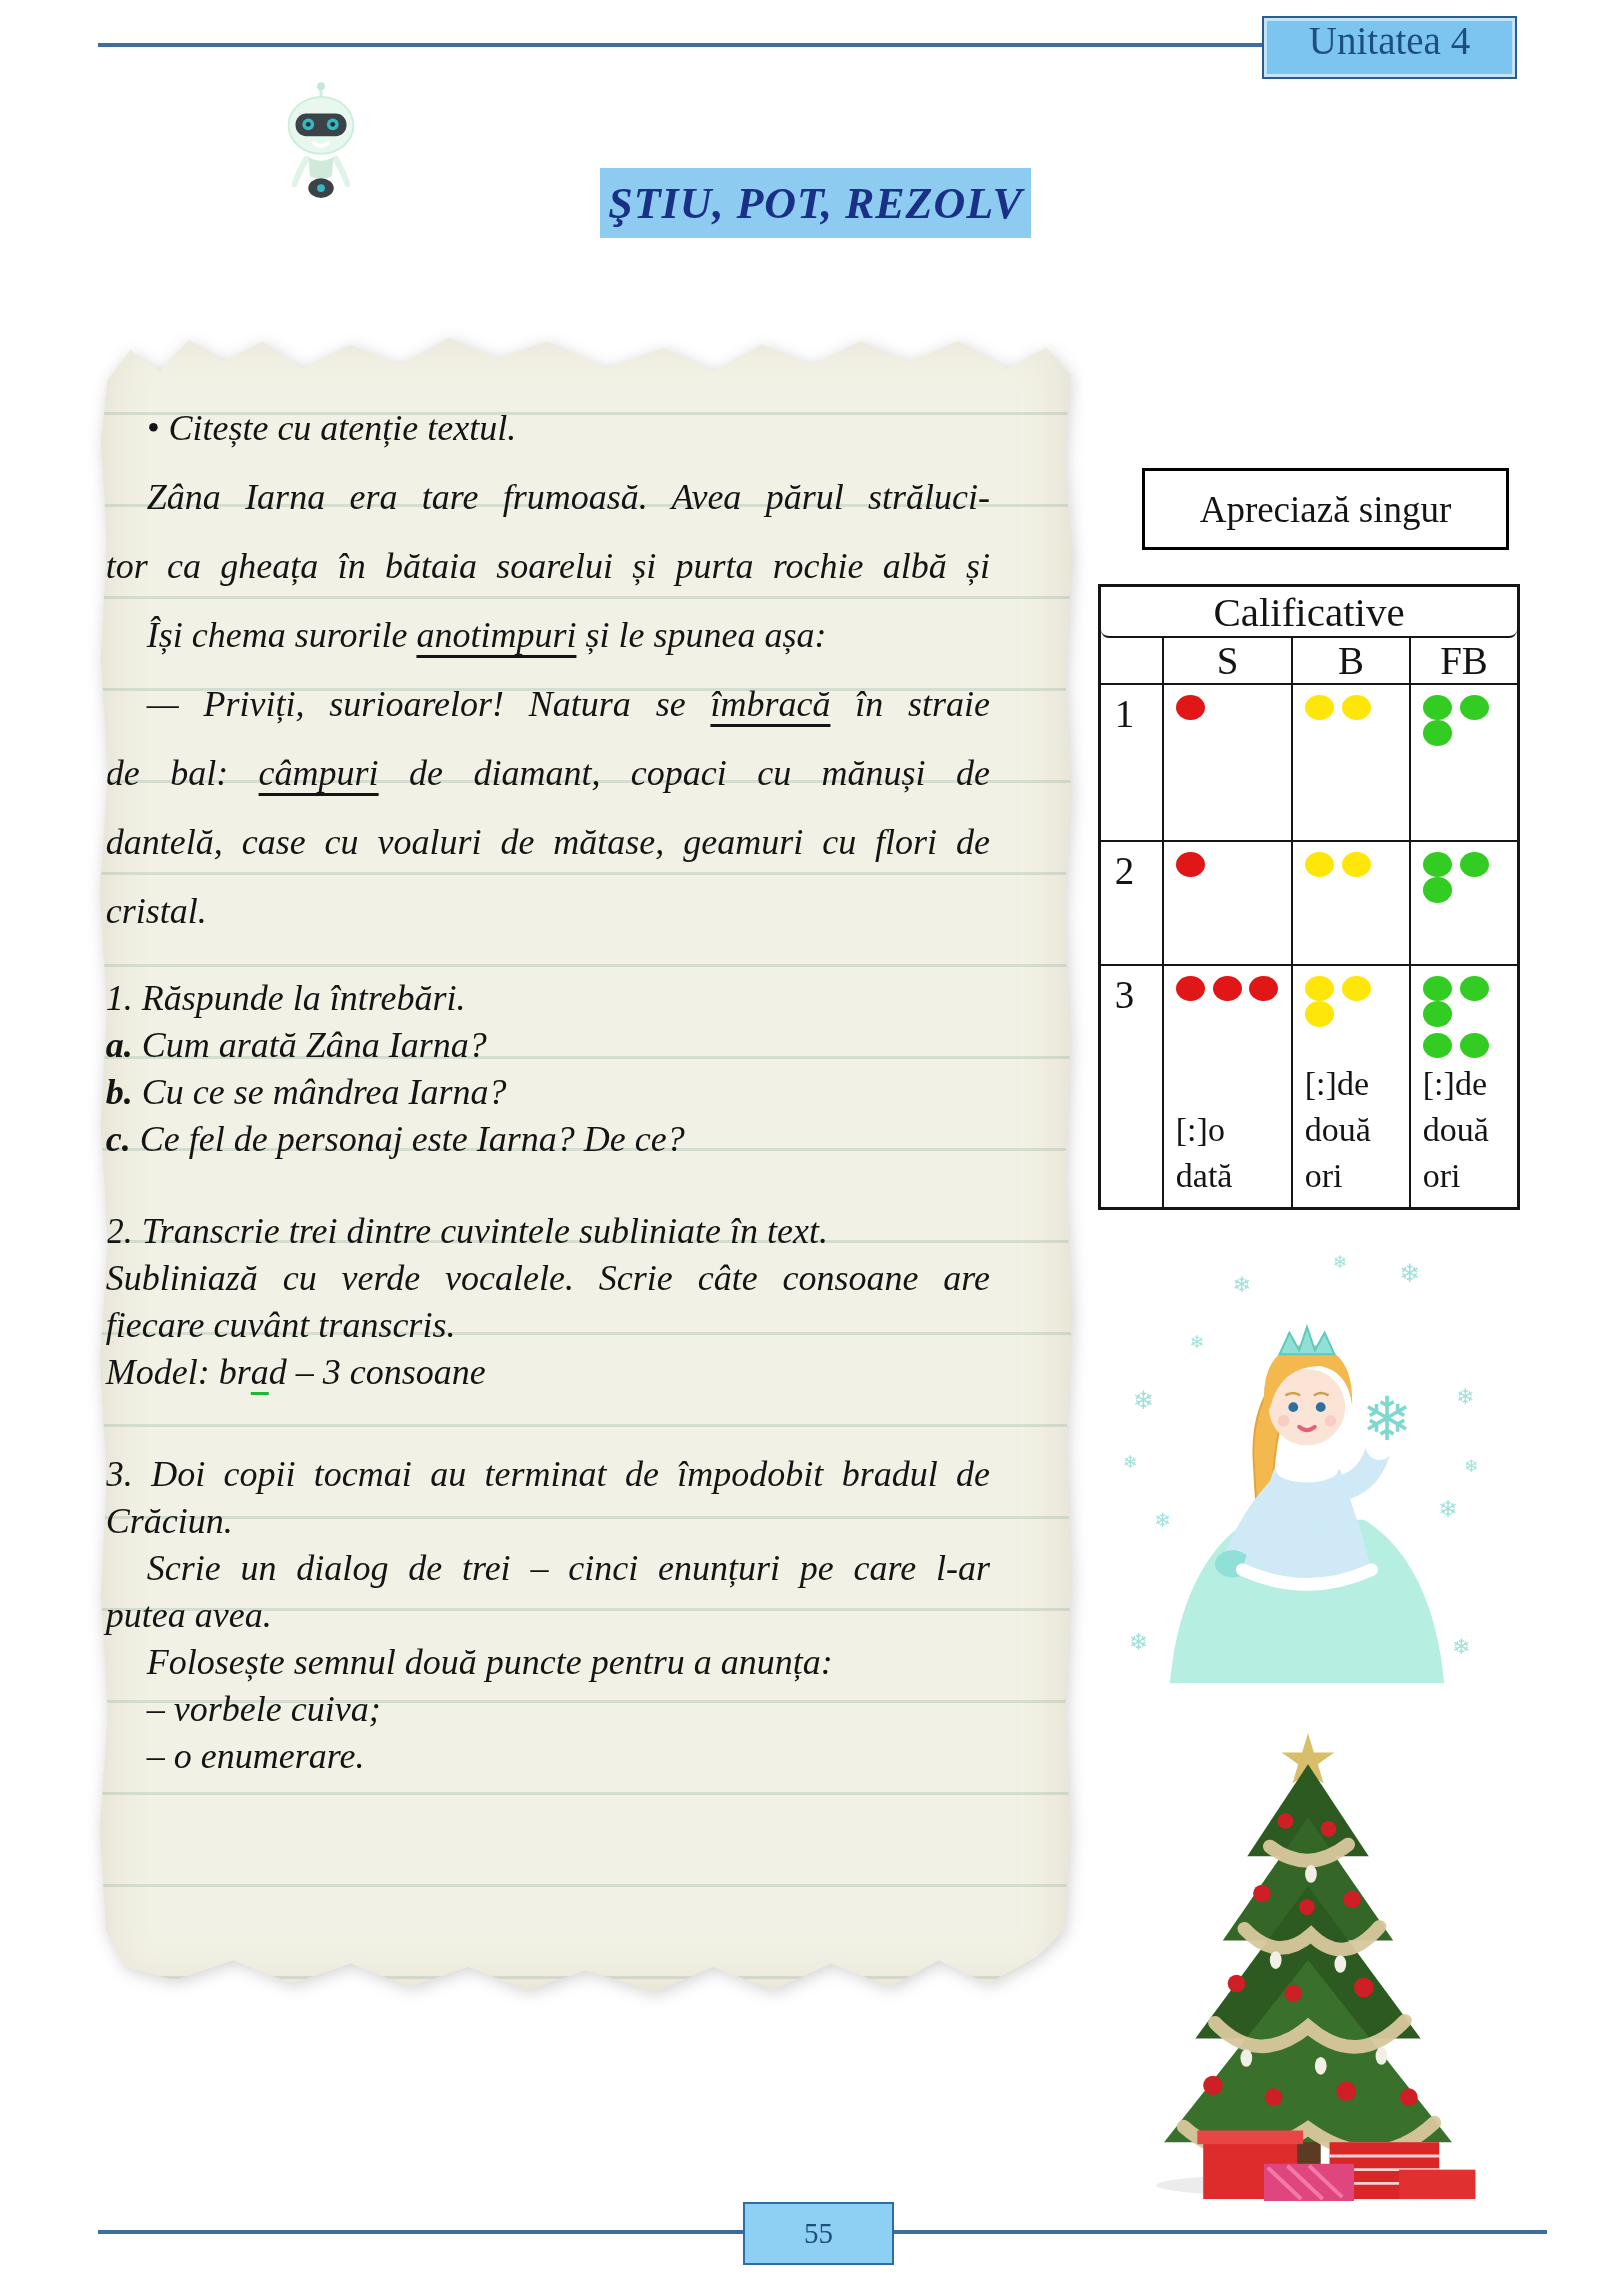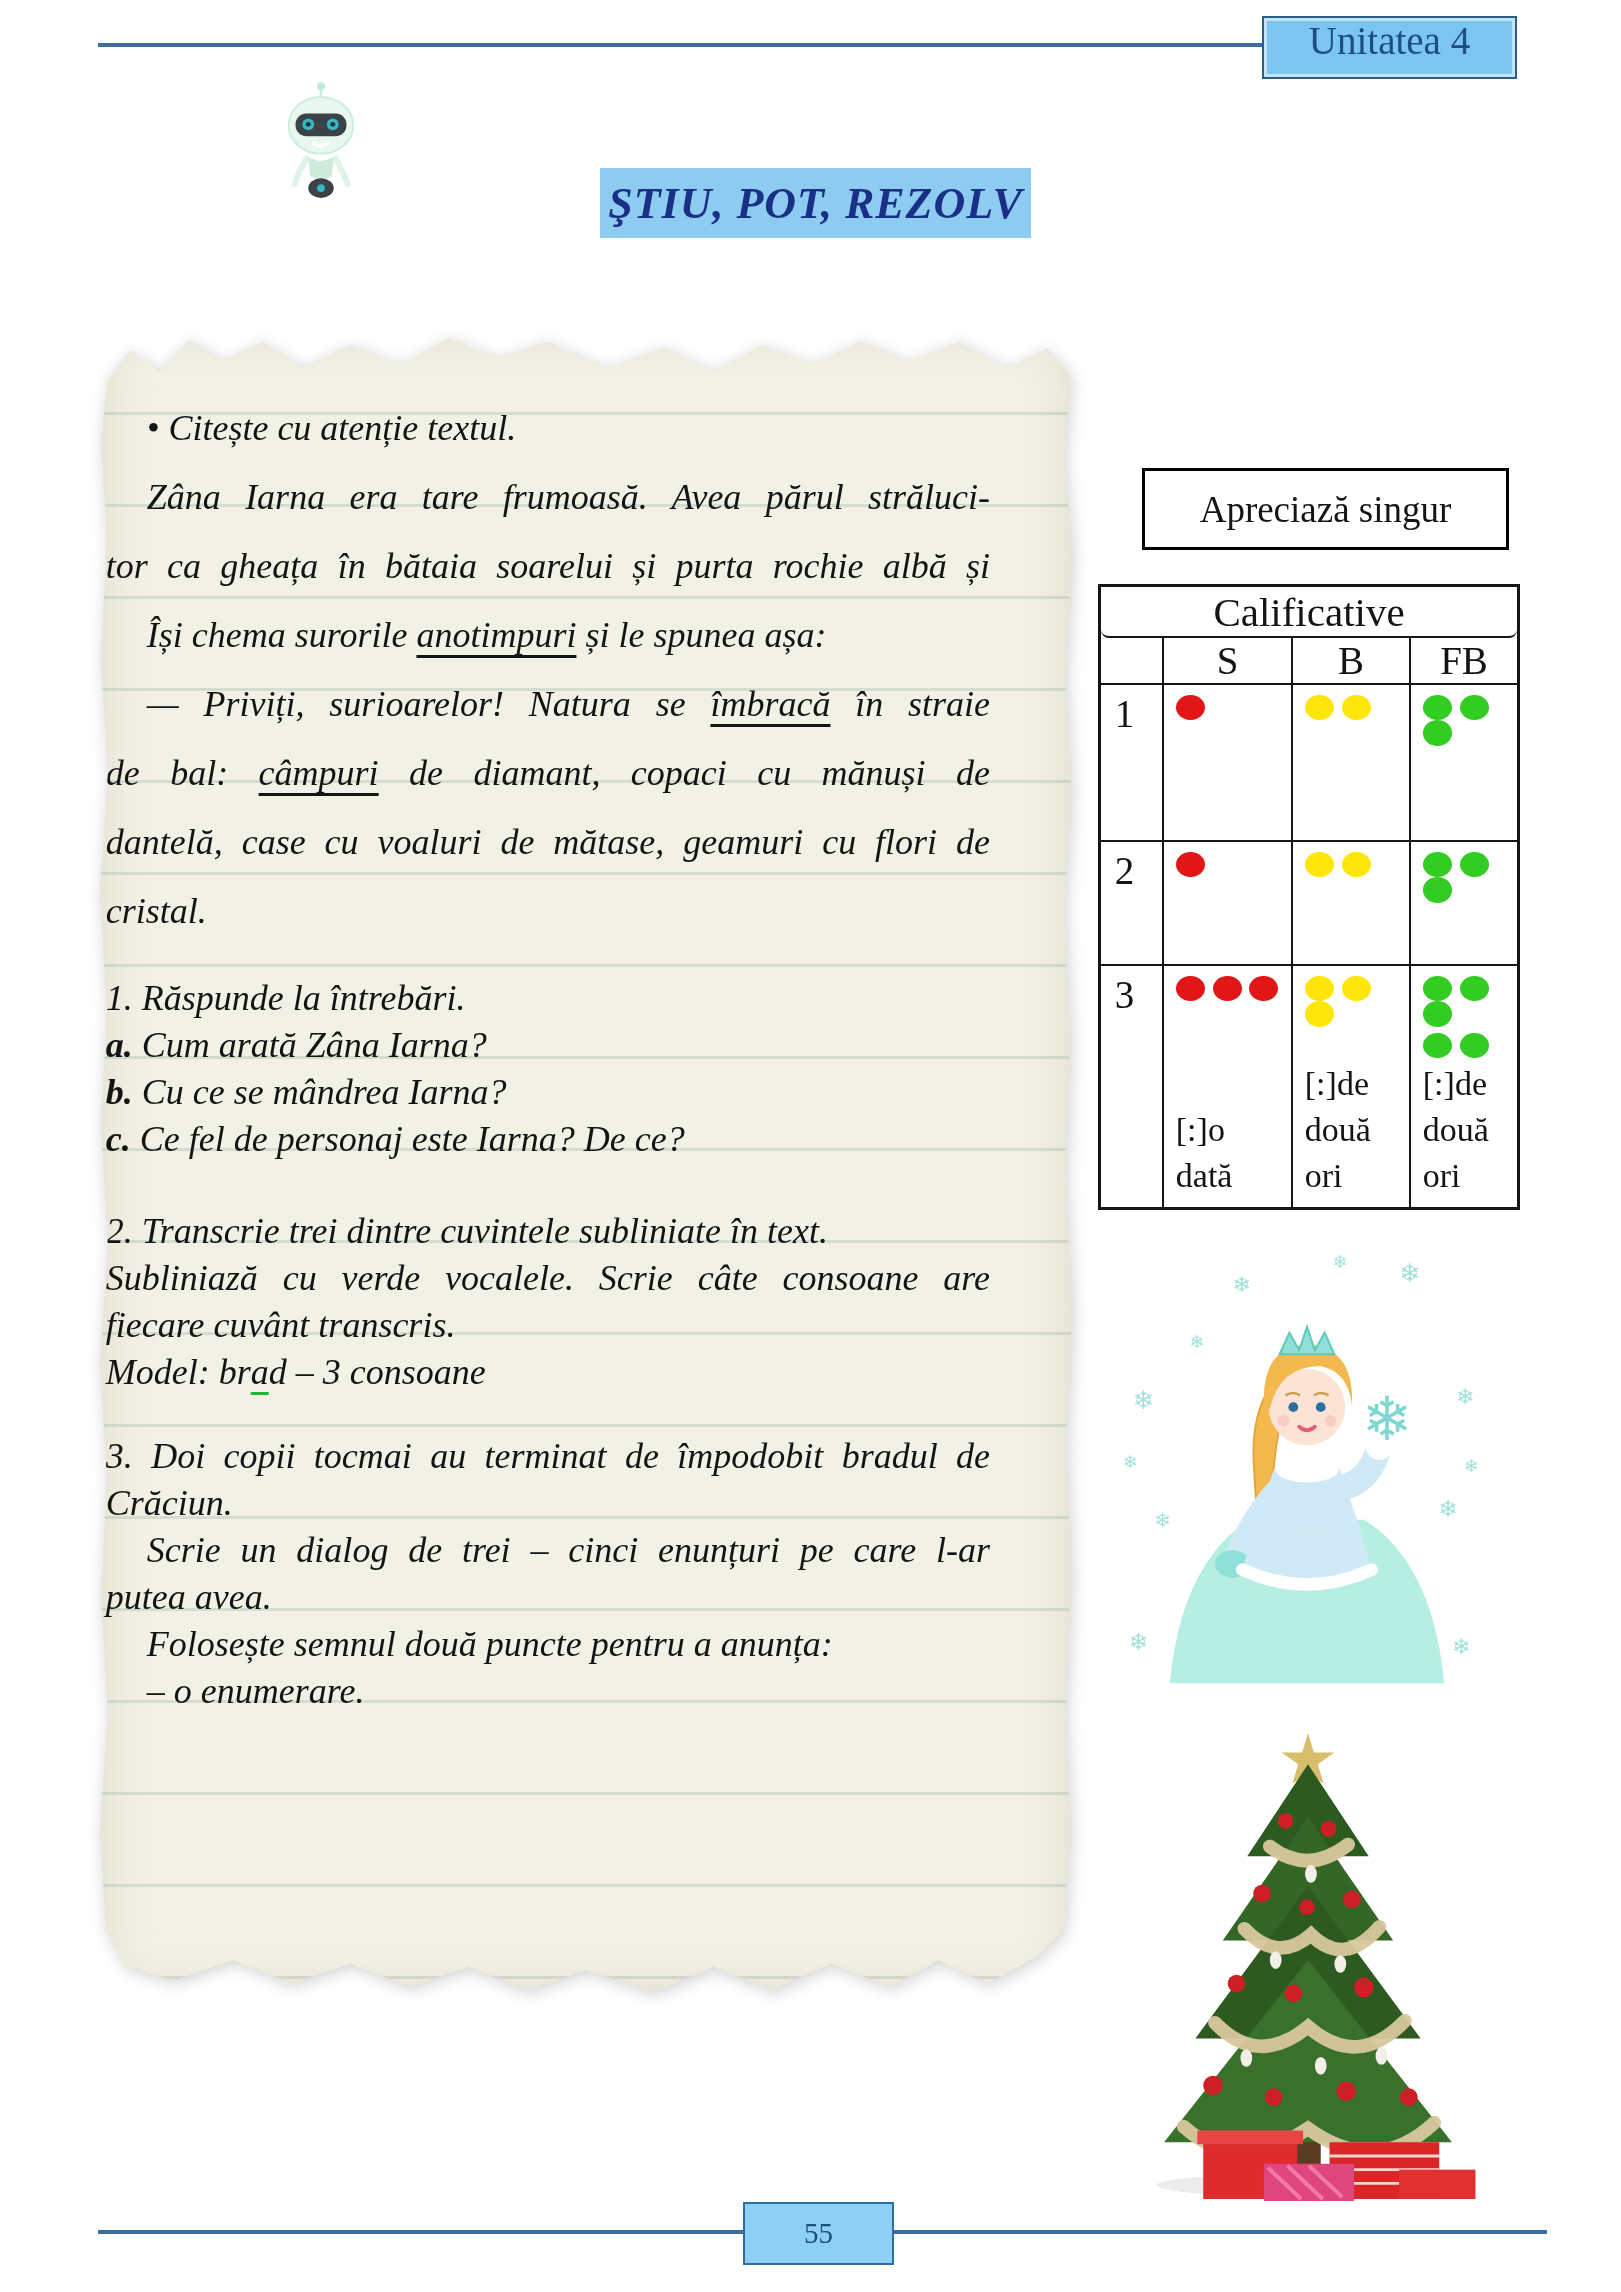--- a/index.html
+++ b/index.html
@@ -46,21 +46,21 @@
   .paper-content{position:absolute;left:9.8px;right:86px;top:71px;}
   .tline{font-size:36px;white-space:nowrap;}
   .story .tline{line-height:69px;white-space:normal;}
   .exercise .tline{line-height:47px;white-space:normal;}
   .bullet .tline{line-height:69px;}
   .tline.just{text-align:justify;text-align-last:justify;}
   .tline.ind{text-indent:41px;}
   .tline .u{text-decoration:underline;text-decoration-thickness:2.9px;text-underline-offset:7.8px;}
   .tline .g{text-decoration-color:#1fb834;}
   .tline .bold{font-weight:bold;}
-  #ex1{margin-top:29px;} #ex2{margin-top:45px;} #ex3{margin-top:37px;}
+  #ex1{margin-top:29px;} #ex2{margin-top:45px;} #ex3{margin-top:55px;}
   
   .assess-box{
     position:absolute;left:1142px;top:468px;width:361px;height:76px;background:#fff;
     border:3.9px solid #000;display:flex;align-items:center;justify-content:center;font-size:37px;
   }
   .qtable{position:absolute;left:1098px;top:584px;width:416px;background:#fff;border:3.9px solid #151515;}
   .t-title{height:49px;border-bottom:2.9px solid #151515;display:flex;align-items:center;justify-content:center;font-size:41px;border-radius:8px;}
   .t-head,.trow{display:grid;grid-template-columns:61px 129px 118px 1fr;}
   .t-head{height:45px;border-bottom:2.9px solid #151515;}
   .t-head .tcell{display:flex;align-items:center;justify-content:center;font-size:39px;}
@@ -142,20 +142,21 @@
             <div class="tline just"><span>Subliniază cu verde vocalele. Scrie câte consoane are</span></div>
             <div class="tline"><span>fiecare cuvânt transcris.</span></div>
             <div class="tline"><span>Model: br</span><span class="u g">a</span><span>d – 3 consoane</span></div>
           </div>
         <div class="exercise" id="ex3">
             <div class="tline just"><span>3. Doi copii tocmai au terminat de împodobit bradul de</span></div>
             <div class="tline"><span>Crăciun.</span></div>
             <div class="tline just ind"><span>Scrie un dialog de trei – cinci enunțuri pe care l-ar</span></div>
             <div class="tline"><span>putea avea.</span></div>
             <div class="tline ind"><span>Folosește semnul două puncte pentru a anunța:</span></div>
+            <div class="tline ind"><span>– vorbele cuiva;</span></div>
             <div class="tline ind"><span>– o enumerare.</span></div>
           </div>
       </div>
     </div>
   </div>
 
   <div class="assess-box">
     <span>Apreciază singur</span>
   </div>
 

